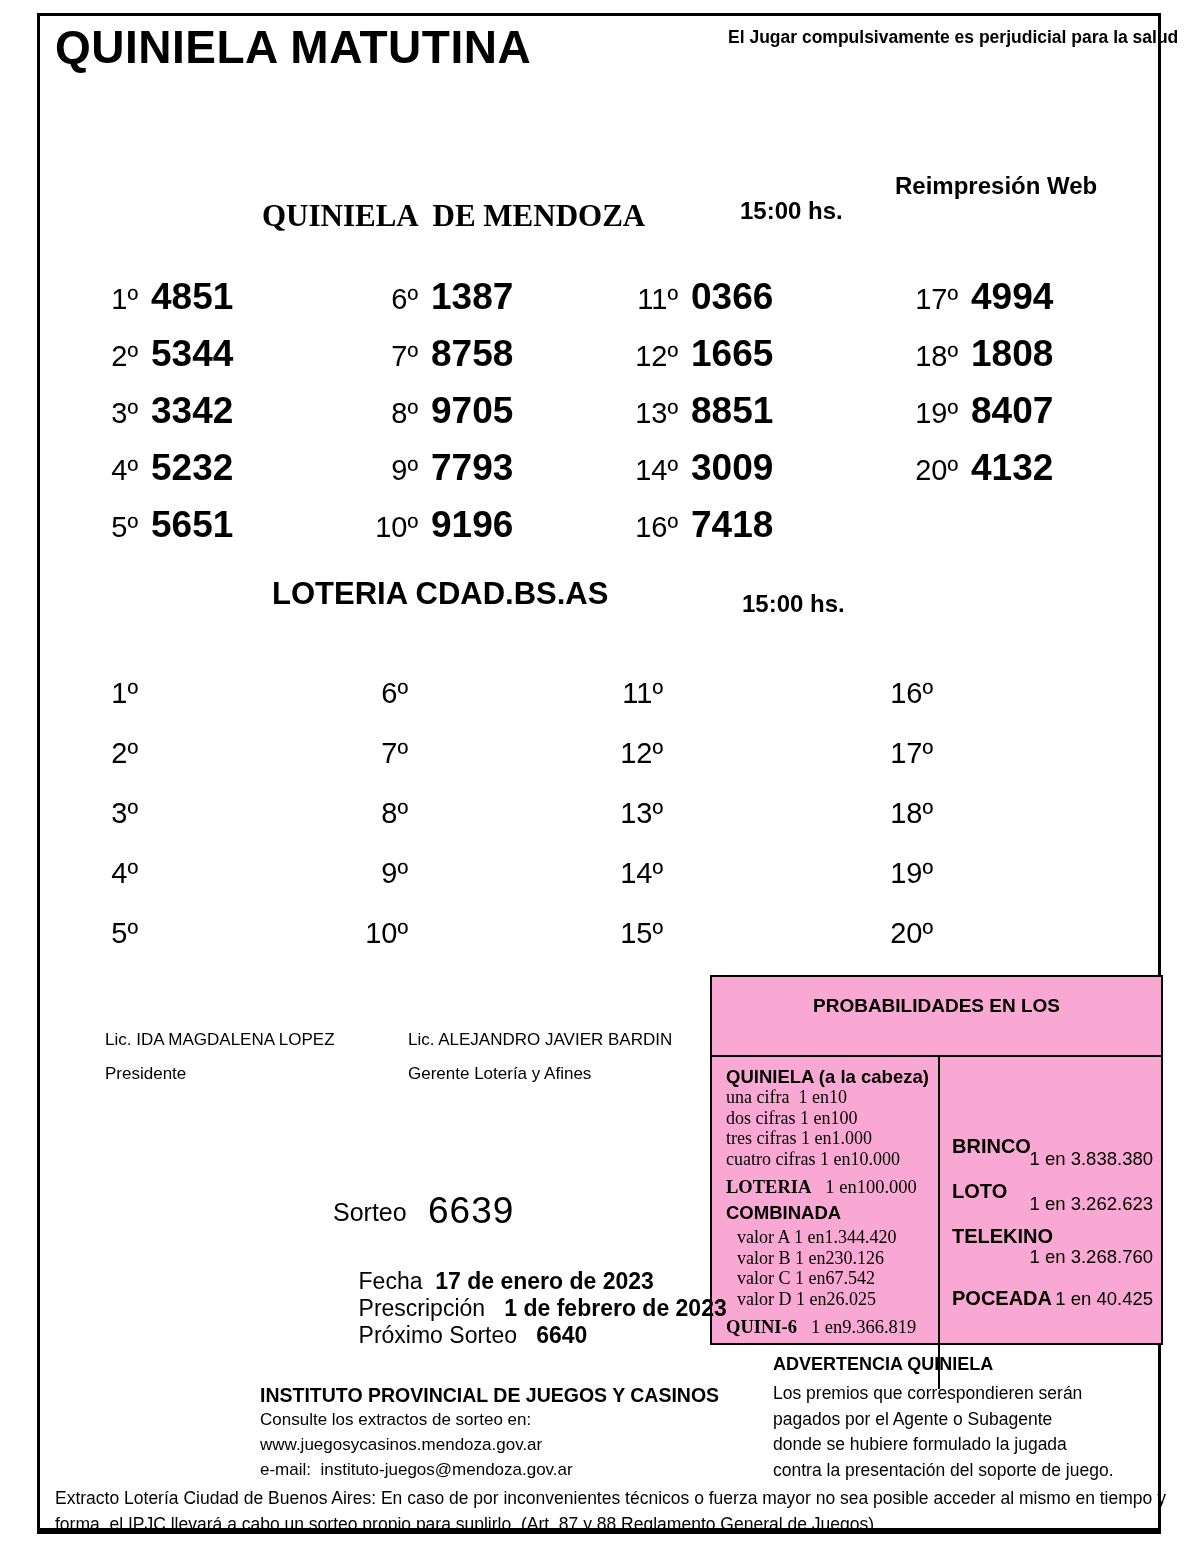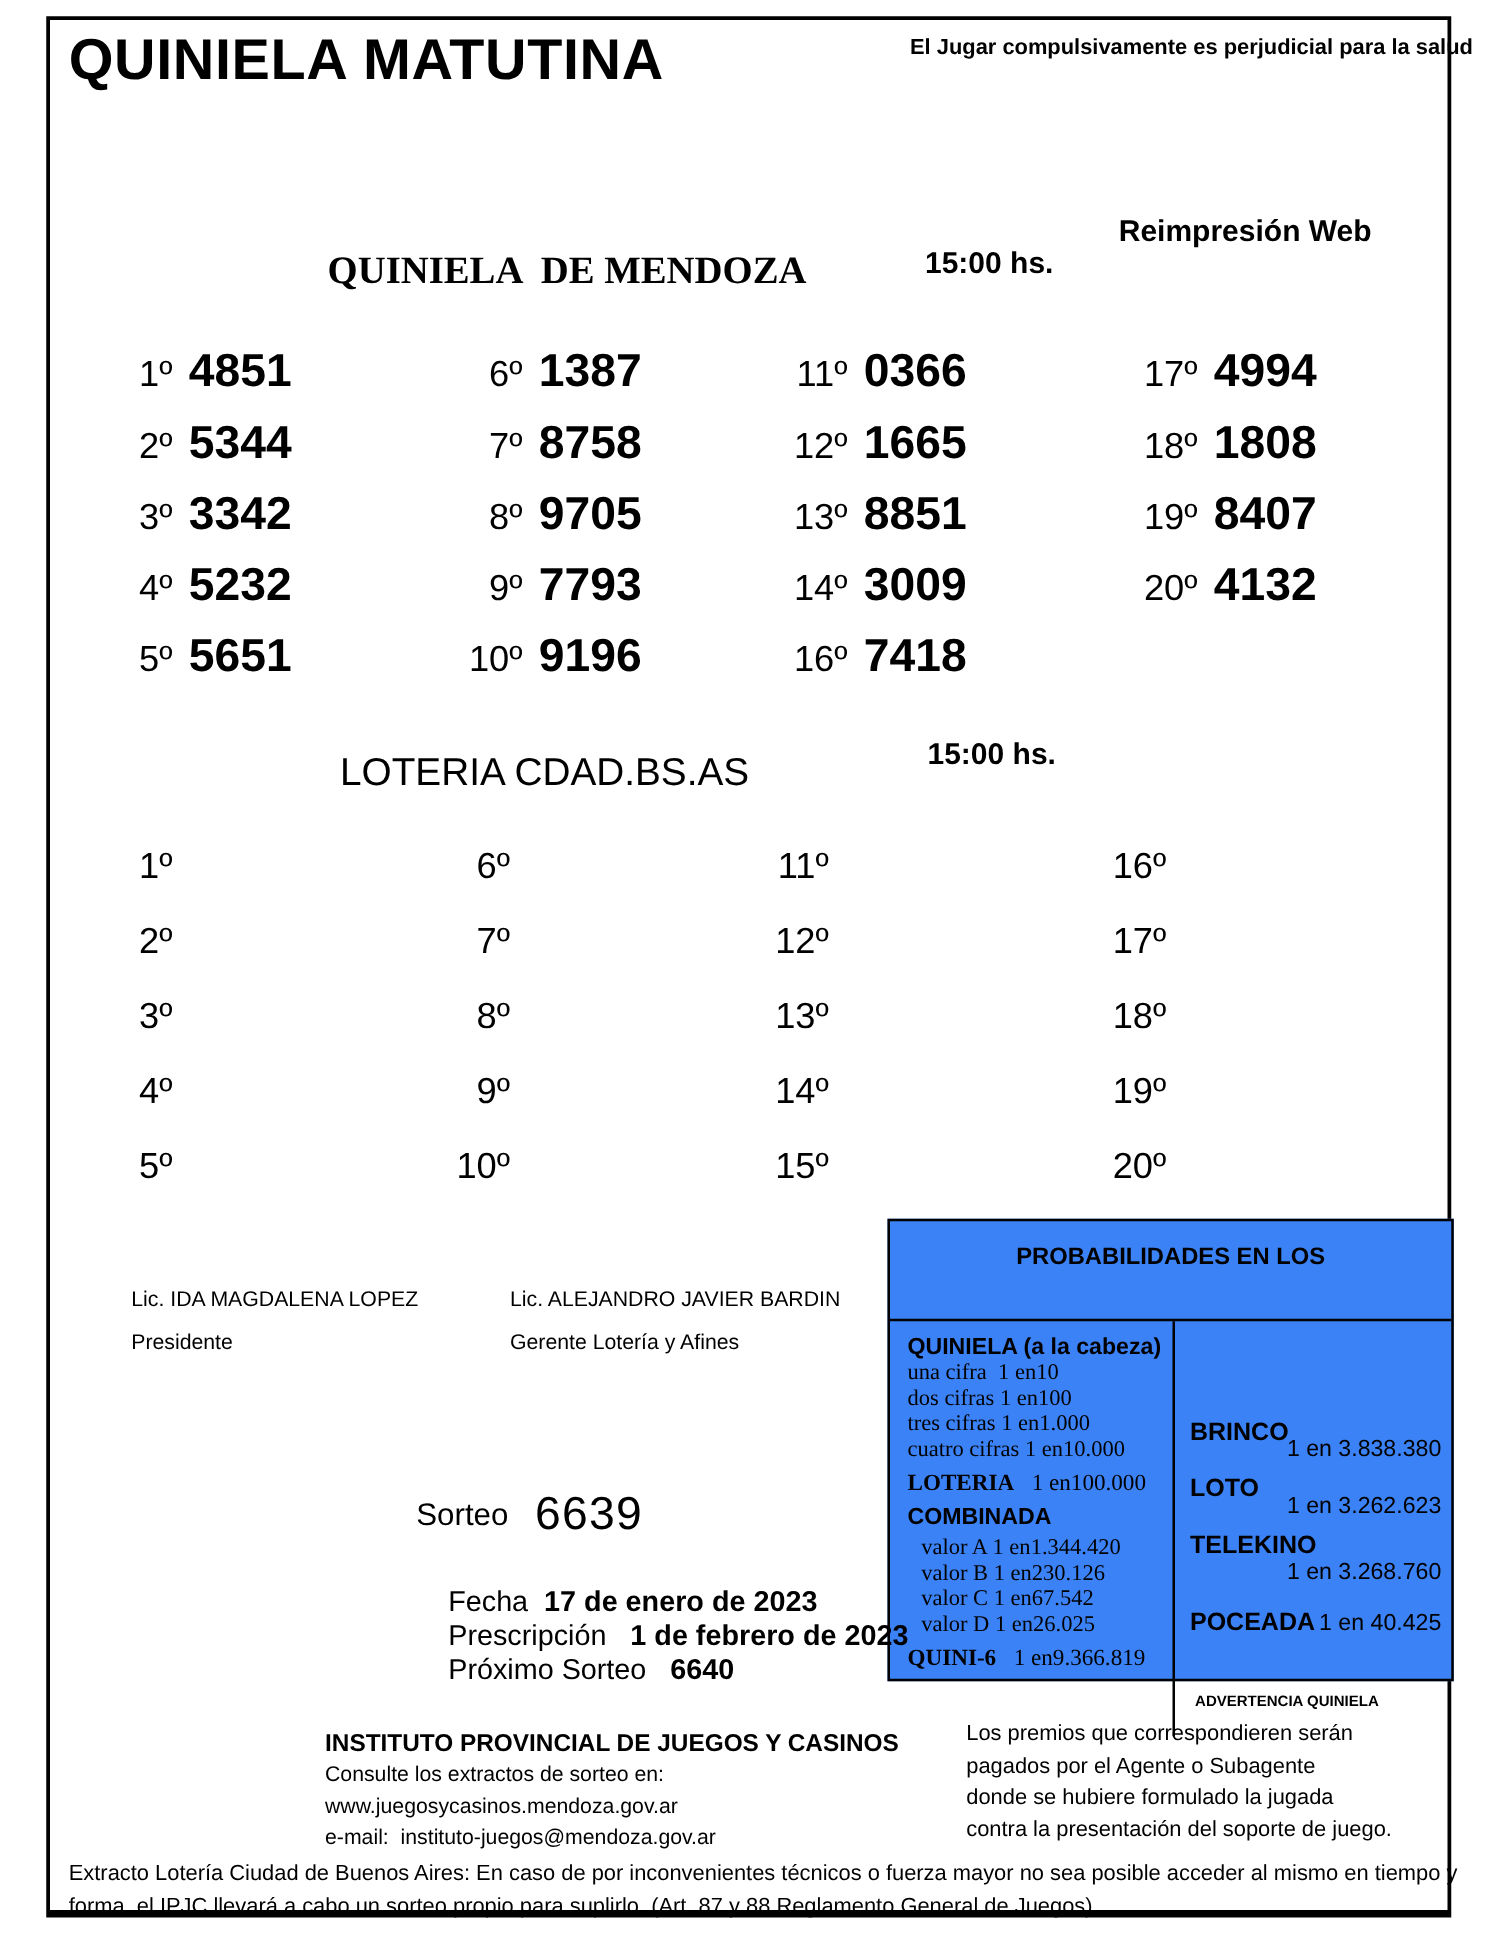--- a/index.html
+++ b/index.html
@@ -21,41 +21,41 @@
 
   .results-grid{
     position:absolute;left:60px;top:268px;
     display:grid;grid-template-columns:280px 260px 280px 285px;
     grid-template-rows:repeat(5,57px);grid-auto-flow:column;
   }
   .result-cell{line-height:57px;white-space:nowrap;}
   .result-cell .pos{display:inline-block;width:78px;text-align:right;font-size:29px;}
   .result-cell .num{font-size:37px;font-weight:bold;margin-left:13px;}
 
-  .bsas-title{position:absolute;left:272px;top:600px;font-size:31px;font-weight:normal;}
+  .bsas-title{position:absolute;left:272px;top:576px;font-size:31px;font-weight:bold;}
   .bsas-time{position:absolute;left:742px;top:590px;font-size:24px;font-weight:bold;}
 
   .positions-grid{
     position:absolute;left:60px;top:663px;
     display:grid;grid-template-columns:270px 255px 270px 270px;
     grid-template-rows:repeat(5,60px);grid-auto-flow:column;
   }
   .position-cell{line-height:60px;}
   .position-cell .pos{display:inline-block;width:78px;text-align:right;font-size:29px;}
 
   .sig-name{position:absolute;font-size:17px;}
   .sig-role{position:absolute;font-size:17px;}
   .sig1-name{left:105px;top:1030px;}
   .sig1-role{left:105px;top:1064px;}
   .sig2-name{left:408px;top:1030px;}
   .sig2-role{left:408px;top:1064px;}
 
   .prob-box{
     position:absolute;left:710px;top:975px;width:453px;height:370px;
-    border:2px solid #000;box-sizing:border-box;background:#3b82f6;
+    border:2px solid #000;box-sizing:border-box;background:#f9a8d4;
   }
   .prob-header{
     height:80px;border-bottom:2px solid #000;box-sizing:border-box;
     text-align:center;font-weight:bold;font-size:19px;padding-top:16px;line-height:25px;
   }
   .prob-body{display:flex;height:332px;}
   .prob-left{width:228px;border-right:2px solid #000;box-sizing:border-box;padding:9px 2px 0 14px;}
   .prob-right{flex:1;padding:0 8px 0 12px;}
   .prob-subhead{font-weight:bold;font-size:18.5px;line-height:21px;}
   .prob-row{display:flex;justify-content:flex-start;font-size:18px;line-height:20.5px;font-family:Liberation Serif, serif;}
@@ -84,21 +84,21 @@
   .line-presc{top:1268px;}
   .line-prox{top:1295px;}
 
   .inst-title{position:absolute;left:260px;top:1384px;font-size:19.5px;font-weight:bold;}
   .inst-line{position:absolute;left:260px;font-size:17px;}
   .inst-l1{top:1410px;}
   .inst-l2{top:1435px;}
   .inst-l3{top:1460px;}
 
   .adv-block{position:absolute;left:773px;top:1354px;width:330px;}
-  .adv-title{text-align:right;font-size:12px;font-weight:bold;margin-bottom:6px;}
+  .adv-title{text-align:left;font-size:18px;font-weight:bold;margin-bottom:6px;}
   .adv-line{font-size:17.5px;line-height:25.5px;white-space:nowrap;}
 
   .footer-line{position:absolute;left:55px;font-size:17.5px;white-space:nowrap;}
   .footer-l1{top:1488px;}
   .footer-l2{top:1514px;}
 </style>
 </head>
 <body>
 
 <div>

